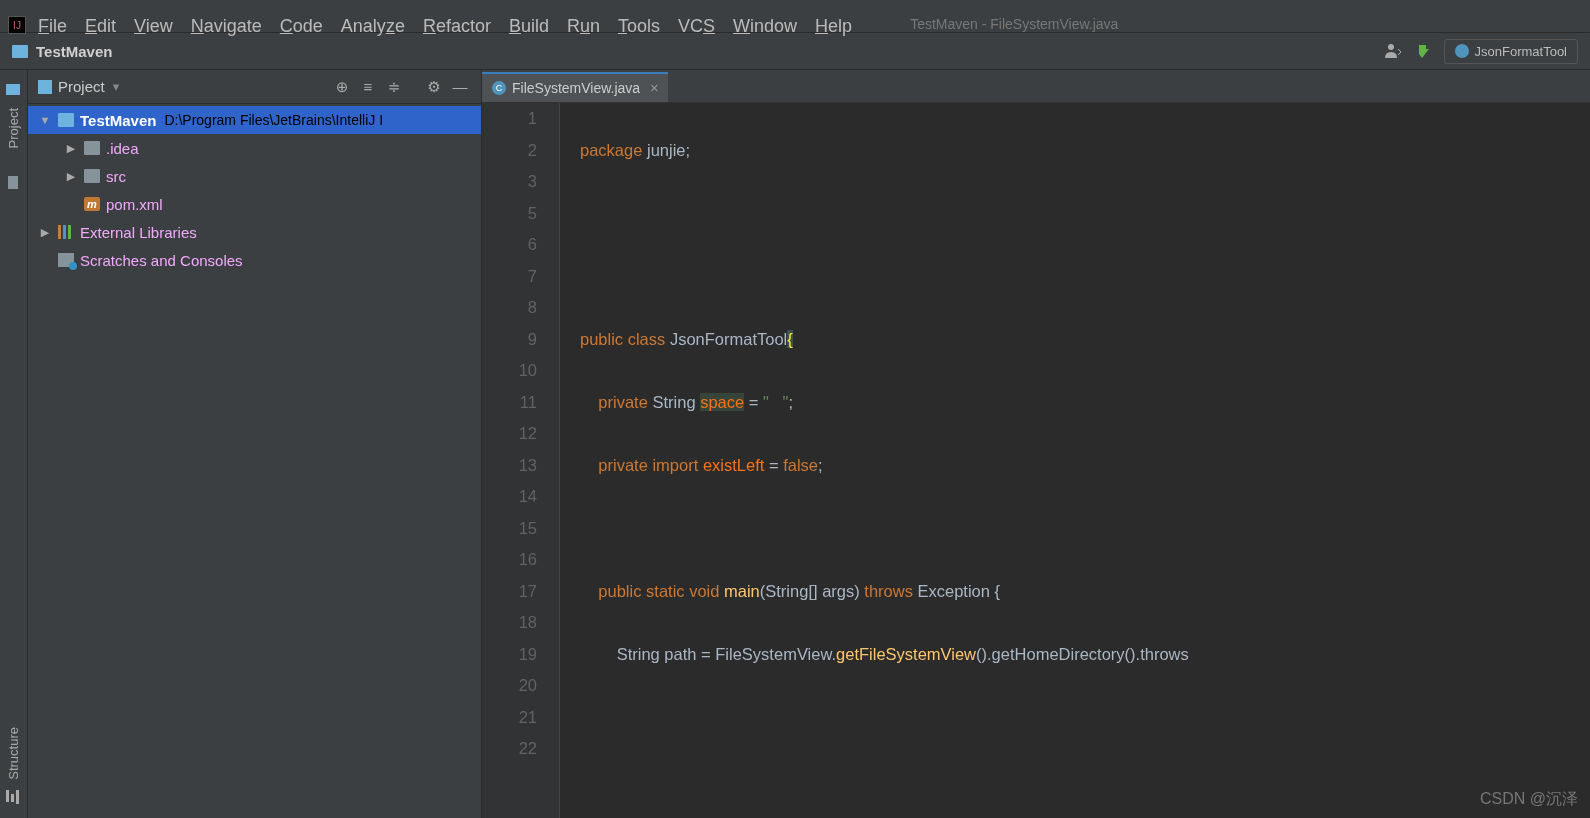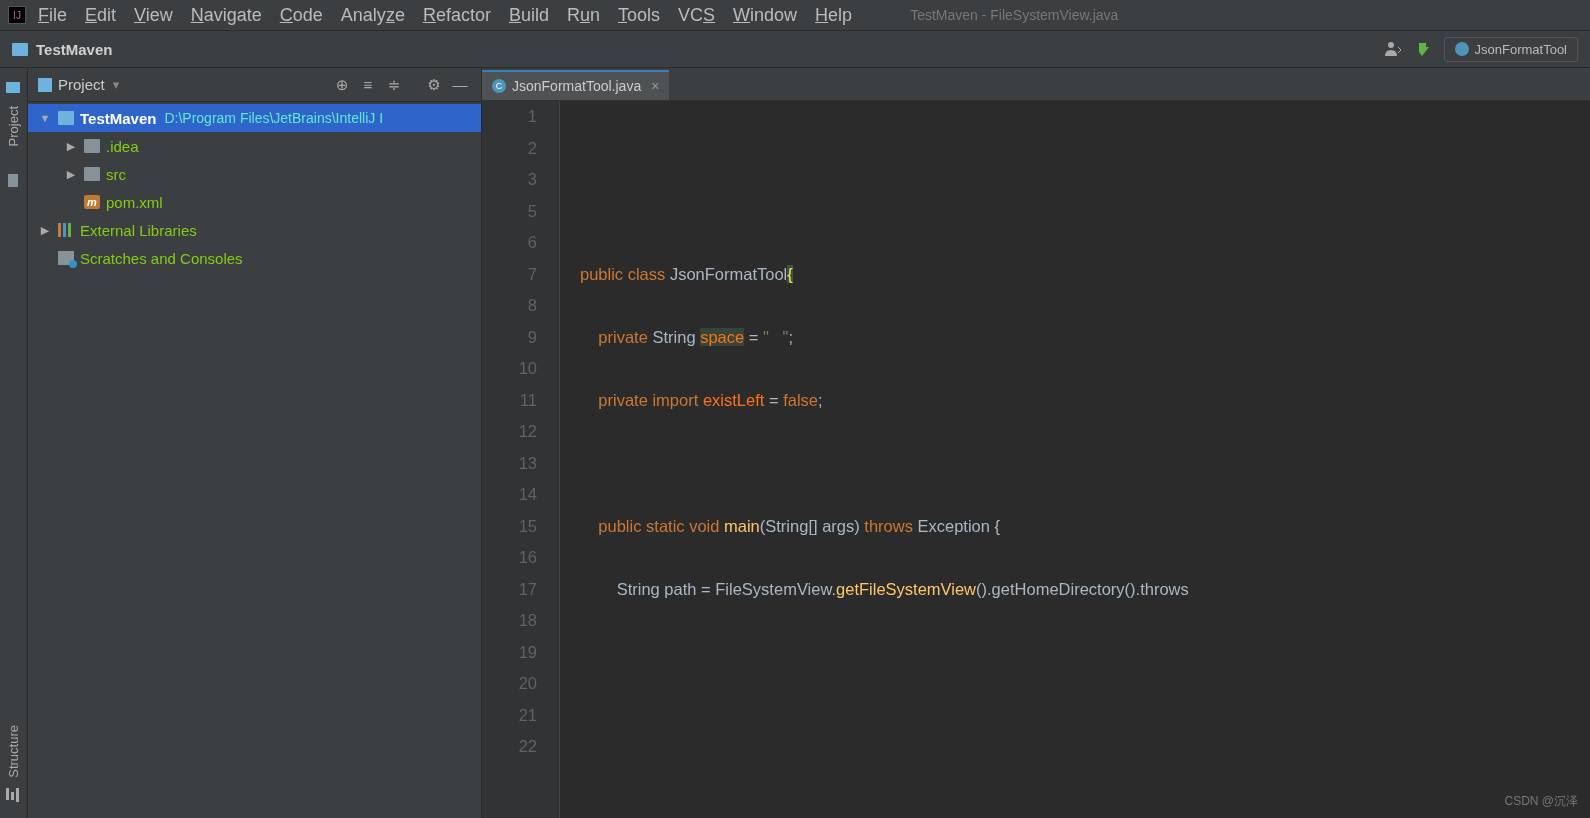--- a/index.html
+++ b/index.html
@@ -1,17 +1,17 @@
 <!DOCTYPE html>
 <html><head>
 <meta charset="utf-8">
 <style>
 *{margin:0;padding:0;box-sizing:border-box;font-family:'Segoe UI',Arial,sans-serif}
 body{background:#3c3f41;color:#bbbbbb;width:1590px;height:818px;overflow:hidden;position:relative;font-size:13px}
-.menubar{height:30px;background:#3c3f41;display:flex;align-items:center;padding:8px 8px;color:#bbb}
+.menubar{height:30px;background:#3c3f41;display:flex;padding:16px 8px;color:#bbb}
 .menubar .logo{width:18px;height:18px;background:#000;border:1px solid #555;margin-right:12px;display:flex;align-items:center;justify-content:center;font-size:10px;color:#c68}
 .menubar .mi{margin-right:18px;cursor:pointer;font-size:18px}
 .menubar .mi u{text-decoration:underline}
 .menubar .title{margin-left:40px;color:#777;font-size:14px}
 .navbar{height:38px;background:#3c3f41;border-top:1px solid #2b2b2b;border-bottom:1px solid #2b2b2b;display:flex;align-items:center;padding:0 12px}
 .navbar .folder-icon{width:16px;height:13px;background:#6eb2de;margin-right:8px;border-radius:1px}
 .navbar .proj{color:#d0d0d0;font-weight:bold;font-size:15px}
 .navbar .spacer{flex:1}
 .navbar .ticon{width:18px;height:18px;margin-left:14px;cursor:pointer;color:#999;display:flex;align-items:center;justify-content:center}
 .navbar .run-btn{border:1px solid #555;padding:4px 10px;border-radius:3px;display:flex;align-items:center;margin-left:10px}
@@ -32,43 +32,43 @@
 .tree .row.sel{background:#2f65ca;color:#fff}
 .tree .chv{width:14px;display:inline-block;color:#aaa;font-size:11px;text-align:center}
 .tree .ticon{width:16px;height:14px;margin:0 6px}
 .tree .fold{background:#87939a;border-radius:1px}
 .tree .fold.blue{background:#6eb2de}
 .tree .m-icon{background:#c07832;color:#fff;display:flex;align-items:center;justify-content:center;font-size:11px;font-weight:bold;font-style:italic;border-radius:2px}
 .tree .lib-icon{display:inline-flex}
 .tree .lib-icon span{width:3px;height:14px;margin-right:2px}
 .tree .scratch-icon{width:16px;height:14px;background:#87939a;position:relative}
 .tree .scratch-icon::after{content:'';position:absolute;right:-3px;bottom:-3px;width:8px;height:8px;background:#3592c4;border-radius:50%}
-.tree .name{color:#84cc16}
+.tree .name{color:#f0abfc}
 .tree .row.sel .name{color:#fff}
 .tree .path{color:#888;margin-left:8px;font-size:14px}
-.tree .row.sel .path{color:#5eead4}
+.tree .row.sel .path{color:#000000}
 .editor{flex:1;display:flex;flex-direction:column;background:#2b2b2b;overflow:hidden}
 .tabs{height:33px;background:#3c3f41;display:flex;align-items:flex-end;border-bottom:1px solid #323232}
 .tab{height:30px;background:#4e5254;display:flex;align-items:center;padding:0 10px;border-top:2px solid transparent;color:#ccc;font-size:14px}
 .tab.active{border-top:2px solid #3b7dbb}
 .tab .jicon{width:14px;height:14px;background:#4f94bb;border-radius:50%;margin-right:6px;display:flex;align-items:center;justify-content:center;color:#fff;font-size:9px}
 .tab .close{margin-left:10px;color:#999;cursor:pointer}
 .code{flex:1;display:flex;overflow:hidden;font-family:'Consolas','Monaco',monospace;font-size:16.5px;line-height:31.5px}
 .gutter{width:78px;background:#313335;text-align:right;color:#606366;padding-right:22px;border-right:1px solid #444;position:relative}
 .gutter .ln{height:31.5px;position:relative}
 .codebody{flex:1;padding-left:20px;white-space:pre;color:#a9b7c6;position:relative}
 .codebody .l{height:31.5px}
 .kw{color:#cc7832}
 .str{color:#6a8759}
 .fn{color:#ffc66d}
 .fld{color:#f97316}
 .hint{color:#787878}
 .sp-hl{background:#37443a}
 .br-hl{background:#3b514d;color:#ffef28}
-.watermark{position:absolute;right:12px;bottom:8px;color:#777;font-size:12px}
+.watermark{position:absolute;right:12px;bottom:8px;color:#777;font-size:16px}
 </style>
 </head>
 <body>
 
 <div class="menubar">
   <div class="logo">IJ</div>
   <span class="mi"><u>F</u>ile</span>
   <span class="mi"><u>E</u>dit</span>
   <span class="mi"><u>V</u>iew</span>
   <span class="mi"><u>N</u>avigate</span>
@@ -175,21 +175,21 @@
         <div class="ticon scratch-icon"></div>
         <span class="name">Scratches and Consoles</span>
       </div>
     </div>
   </div>
 
   <div class="editor">
     <div class="tabs">
       <div class="tab active">
         <div class="jicon">C</div>
-        <span>JsonFormatTool.java</span>
+        <span>FileSystemView.java</span>
         <span class="close">×</span>
       </div>
     </div>
     <div class="code">
       <div class="gutter">
         <div class="ln">1</div>
         <div class="ln">2</div>
         <div class="ln">3</div>
         <div class="ln">5</div>
         <div class="ln">6</div>
@@ -204,20 +204,21 @@
         <div class="ln">15</div>
         <div class="ln">16</div>
         <div class="ln">17</div>
         <div class="ln">18</div>
         <div class="ln">19</div>
         <div class="ln">20</div>
         <div class="ln">21</div>
         <div class="ln">22</div>
       </div>
       <div class="codebody">
+<div class="l"><span class="kw">package </span><span>junjie</span><span>;</span></div>
 <div class="l"></div>
 <div class="l"></div>
 <div class="l"><span class="kw">public </span><span class="kw">class </span><span>JsonFormatTool</span><span class="br-hl">{</span></div>
 <div class="l">    <span class="kw">private </span><span>String </span><span class="fld sp-hl">space</span><span> = </span><span class="str">"   "</span><span>;</span></div>
 <div class="l">    <span class="kw">private </span><span class="kw">import </span><span class="fld">existLeft</span><span> = </span><span class="kw">false</span><span>;</span></div>
 <div class="l"></div>
 <div class="l">    <span class="kw">public </span><span class="kw">static </span><span class="kw">void </span><span class="fn">main</span><span>(String[] args) </span><span class="kw">throws </span><span>Exception {</span></div>
 <div class="l"><span>        String path = FileSystemView.</span><span class="fn" style="">getFileSystemView</span><span>().getHomeDirectory().throws</span></div>
 
 

